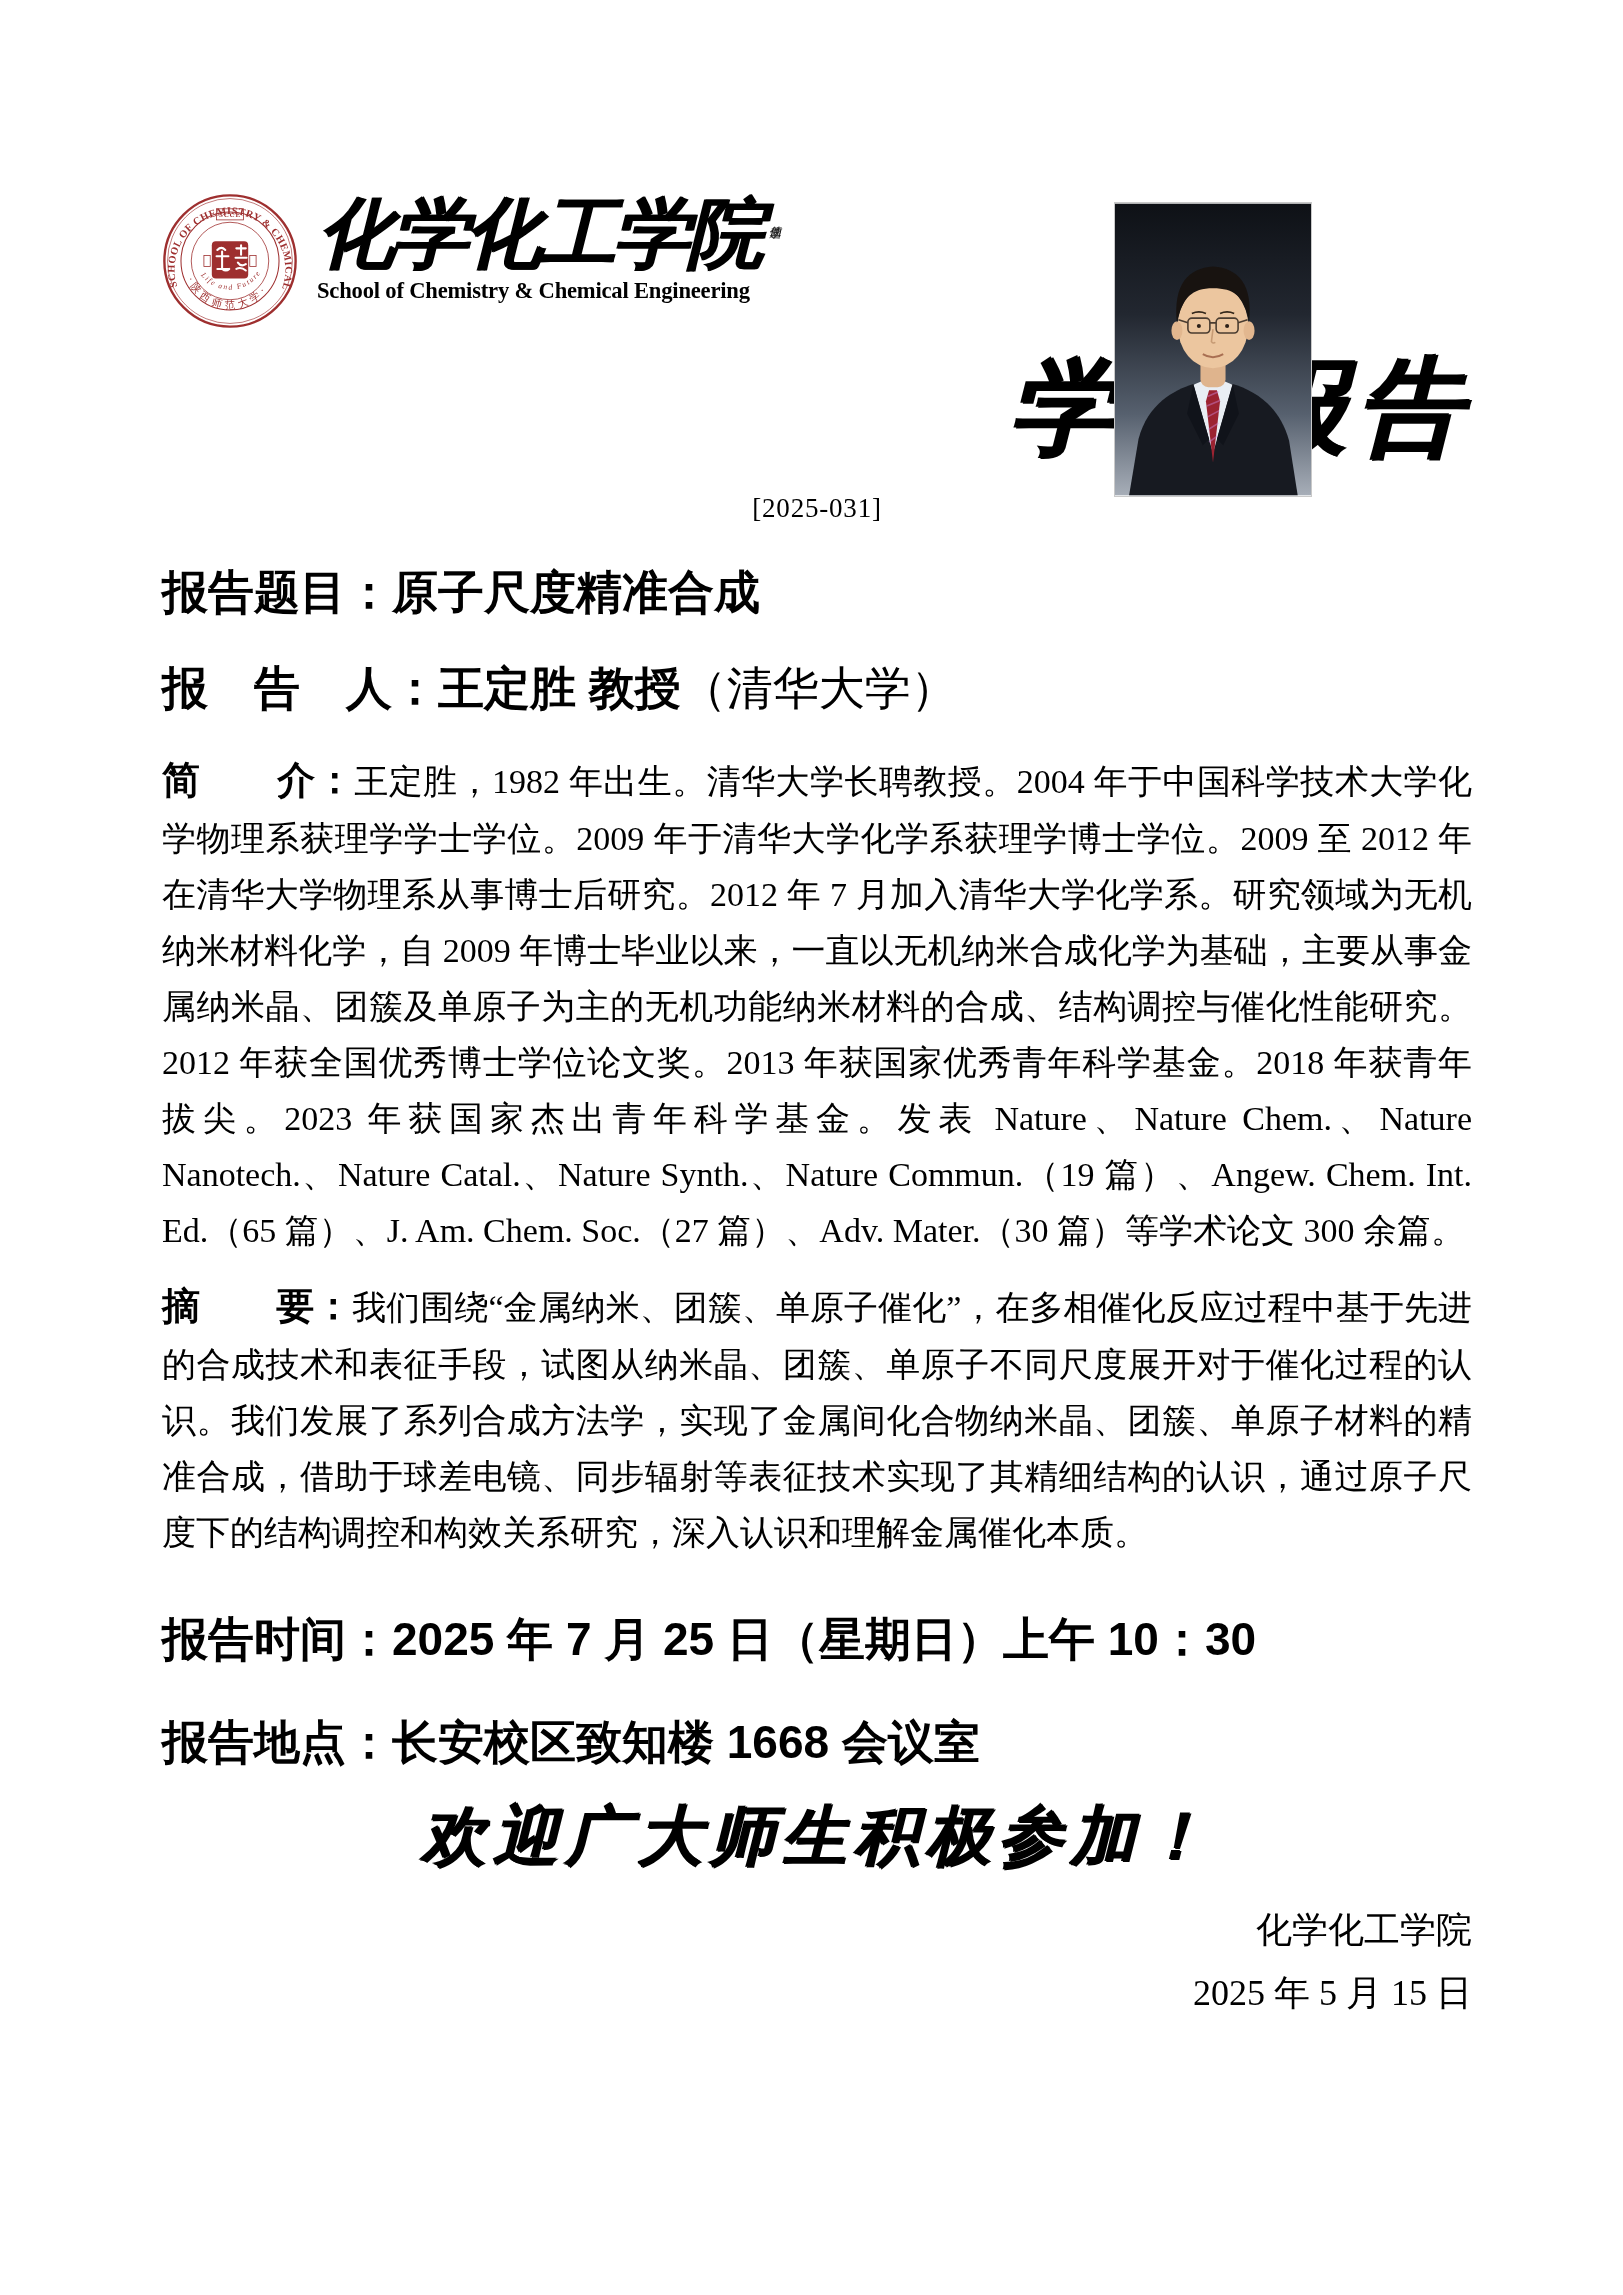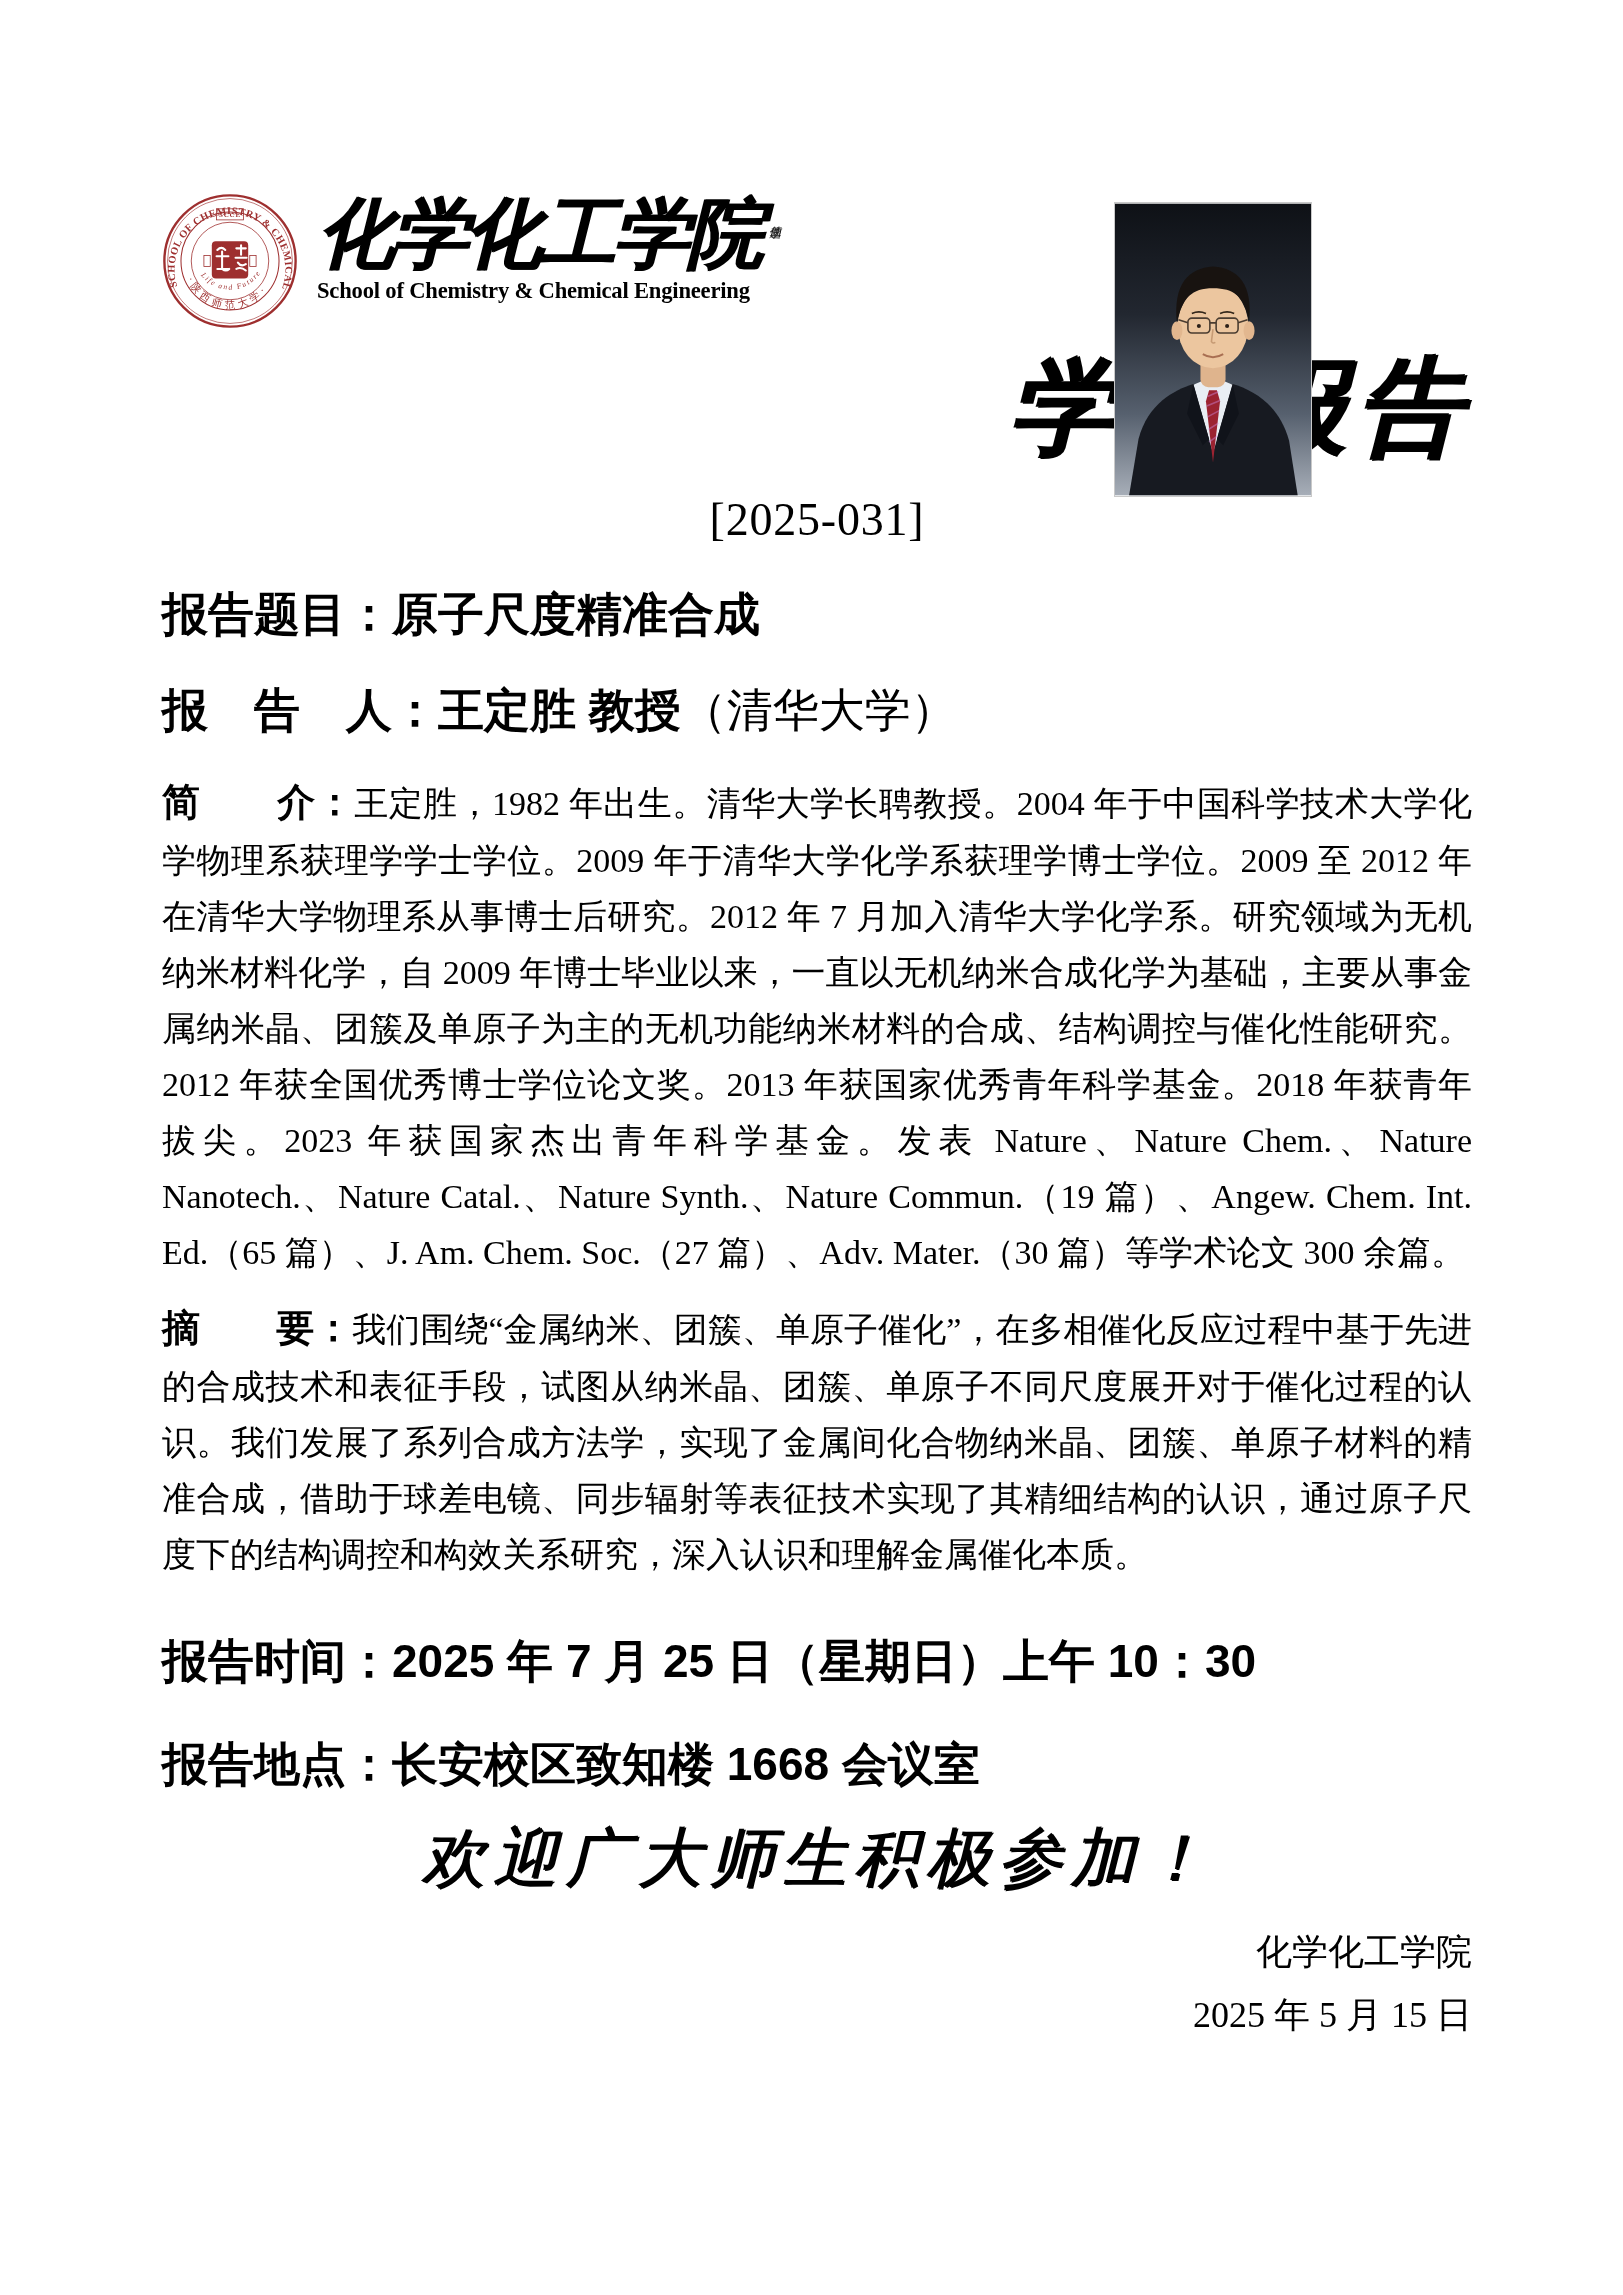--- a/index.html
+++ b/index.html
@@ -38,40 +38,40 @@
   .photo{position:absolute;left:1114px;top:202px;width:198px;height:295px;border:0.8px solid #c9c9c9;box-sizing:border-box;}
   .photo svg{display:block;width:100%;height:100%;}
 
   
   .main-title{
     margin-top:20.6px;text-align:right;
     font-family:"DejaVu Serif",serif;font-weight:bold;font-style:italic;
     font-size:105px;line-height:1.08;letter-spacing:11px;
     text-shadow:2.4px 0.8px 0 #000;
   }
-  .code-line{margin-top:30px;text-align:center;font-size:46px;letter-spacing:0.8px;}
+  .code-line{margin-top:30px;text-align:center;font-size:27px;letter-spacing:0.8px;}
 
   
   .info-line{margin-top:41px;font-size:46px;line-height:1.2;
     font-family:"Liberation Sans","DejaVu Sans",sans-serif;font-weight:bold;white-space:nowrap;}
   .info-line .aff{font-family:"Liberation Serif","DejaVu Serif",serif;font-weight:normal;}
 
   
   .para{margin:38px 0 0 0;font-size:34px;line-height:56px;text-align:justify;}
   .para .plabel{font-family:Liberation Mono, monospace;font-weight:bold;font-size:38px;}
   .para.abstract{margin-top:20.6px;}
 
   
   .sched{margin-top:51px;}
   .sched + .sched{margin-top:48px;}
 
   
   .welcome{
     margin-top:30px;text-align:center;
-    font-family:"DejaVu Serif",serif;font-weight:normal;font-style:italic;
+    font-family:"DejaVu Serif",serif;font-weight:bold;font-style:italic;
     font-size:65px;letter-spacing:7.1px;line-height:1.1;
     text-shadow:1.6px 0.8px 0 #000;
   }
 
   
   .footer{margin-top:27px;text-align:right;font-size:36px;line-height:63px;}
 </style>
 </head>
 <body>
 

